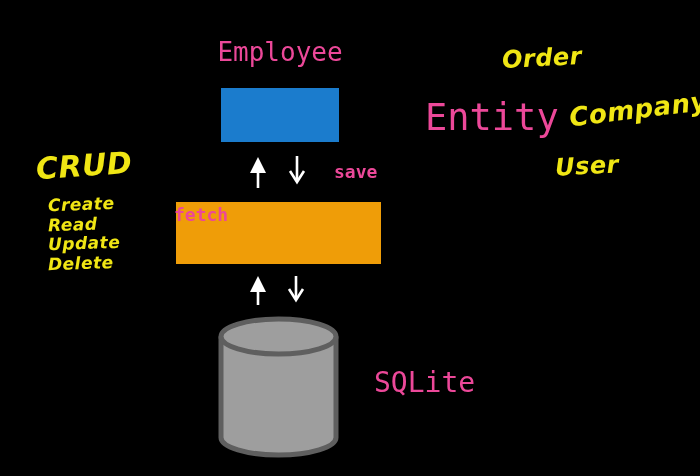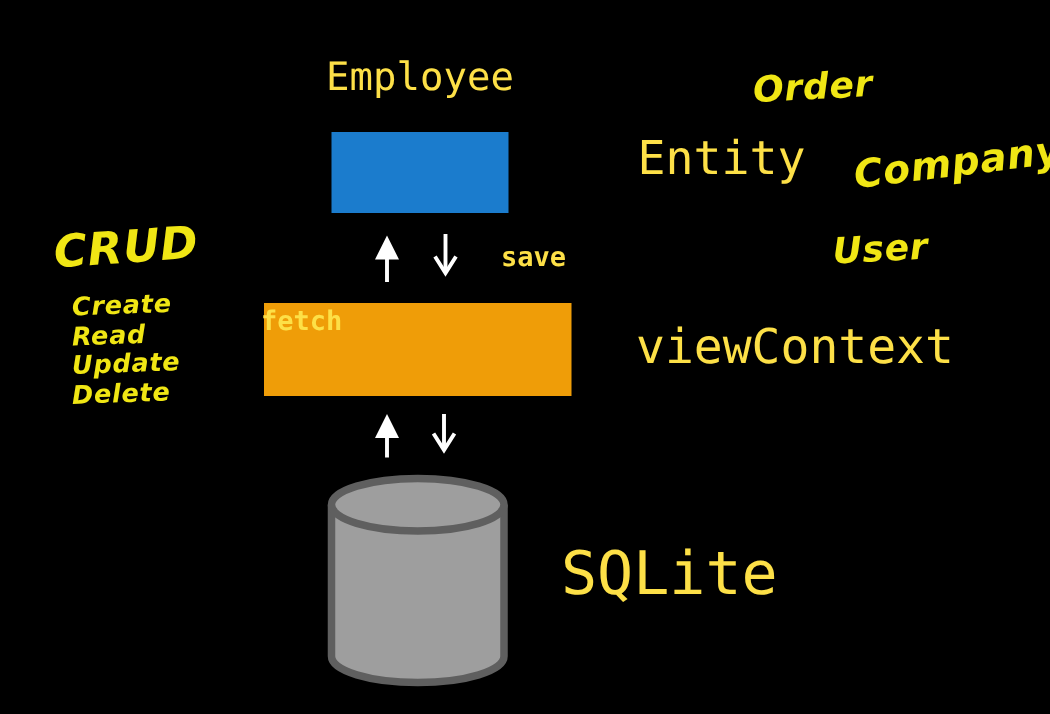--- a/index.html
+++ b/index.html
@@ -10,21 +10,21 @@
   .canvas {
     position: relative;
     width: 700px;
     height: 476px;
     background: #000000;
     overflow: hidden;
   }
   .abs { position: absolute; }
   .mono {
     position: absolute;
-    color: #fde047;
+    color: #ec4899;
     font-family: "DejaVu Sans Mono", "Liberation Mono", monospace;
     white-space: nowrap;
   }
   .hand {
     position: absolute;
     color: #f0e614;
     font-family: "DejaVu Sans", "Liberation Sans", sans-serif;
     font-weight: bold;
     font-style: italic;
     white-space: nowrap;
@@ -62,29 +62,28 @@
     </g>
 
     <g>
       <path d="M 221 336.5 L 221 437.5 A 57.5 17.5 0 0 0 336 437.5 L 336 336.5" stroke-width="5" stroke-linejoin="round" fill="#9e9e9e" stroke="#5f5f5f"></path>
       <ellipse cx="278.5" cy="336.5" rx="57.5" ry="17.5" stroke-width="5" fill="#9e9e9e" stroke="#5f5f5f"></ellipse>
     </g>
   </svg>
 
   <div class="mono" style="left:150px; top:37px; width:260px; text-align:center; font-size:26px; line-height:31px;">Employee</div>
 
-  <div class="mono" style="left:425px; top:88px; font-size:31px; line-height:37px;">Entity</div>
+  <div class="mono" style="left:425px; top:99px; font-size:37px; line-height:37px;">Entity</div>
 
   <div class="mono" style="left:174px; top:161px; font-size:18px; line-height:22px; font-weight:bold;margin-top:43px;">fetch</div>
 
   <div class="mono" style="left:334px; top:161px; font-size:18px; line-height:22px; font-weight:bold;text-align:right;">save</div>
 
-  <div class="mono" style="left:424px; top:212px; font-size:32px; line-height:38px;">viewContext</div>
 
-  <div class="mono" style="left:374px; top:364px; font-size:40px; line-height:38px;">SQLite</div>
+  <div class="mono" style="left:374px; top:364px; font-size:28px; line-height:38px;">SQLite</div>
 
   <div class="hand" style="left:502px; top:44px; font-size:24px; line-height:29px; transform:rotate(-3deg);">Order</div>
 
   <div class="hand" style="left:569px; top:94px; font-size:26px; line-height:31px; transform:rotate(-7deg);">Company</div>
 
   <div class="hand" style="left:555px; top:152px; font-size:24px; line-height:29px; transform:rotate(-3deg);">User</div>
 
   <div class="hand" style="left:36px; top:148px; font-size:30px; line-height:36px; transform:rotate(-4deg);">CRUD</div>
 
   <div class="abs" style="left:48px; top:195px;">

